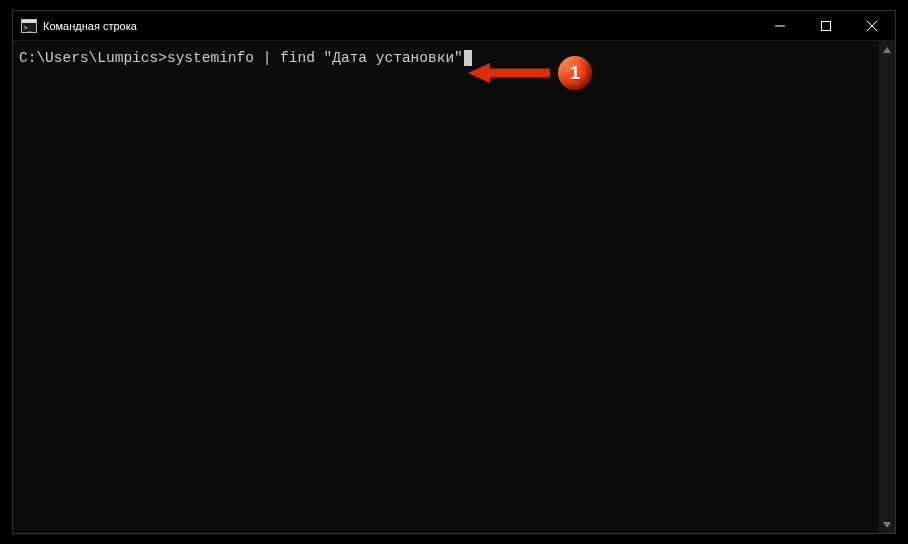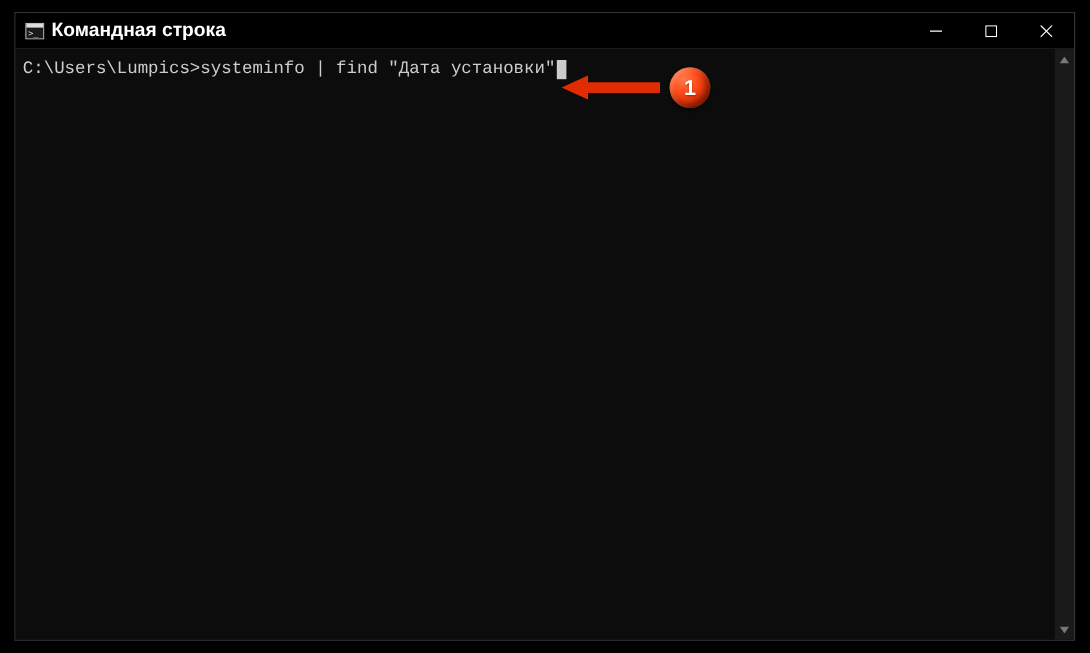--- a/index.html
+++ b/index.html
@@ -46,22 +46,22 @@
       display: flex;
       align-items: center;
       justify-content: center;
     }
     .app-icon svg {
       width: 16px;
       height: 14px;
     }
     .title-text {
       color: #fff;
-      font-size: 16px;
-      font-weight: 700;
+      font-size: 11px;
+      font-weight: 400;
     }
     .window-controls {
       display: flex;
       height: 100%;
     }
     .control-btn {
       width: 46px;
       height: 100%;
       display: flex;
       align-items: center;

